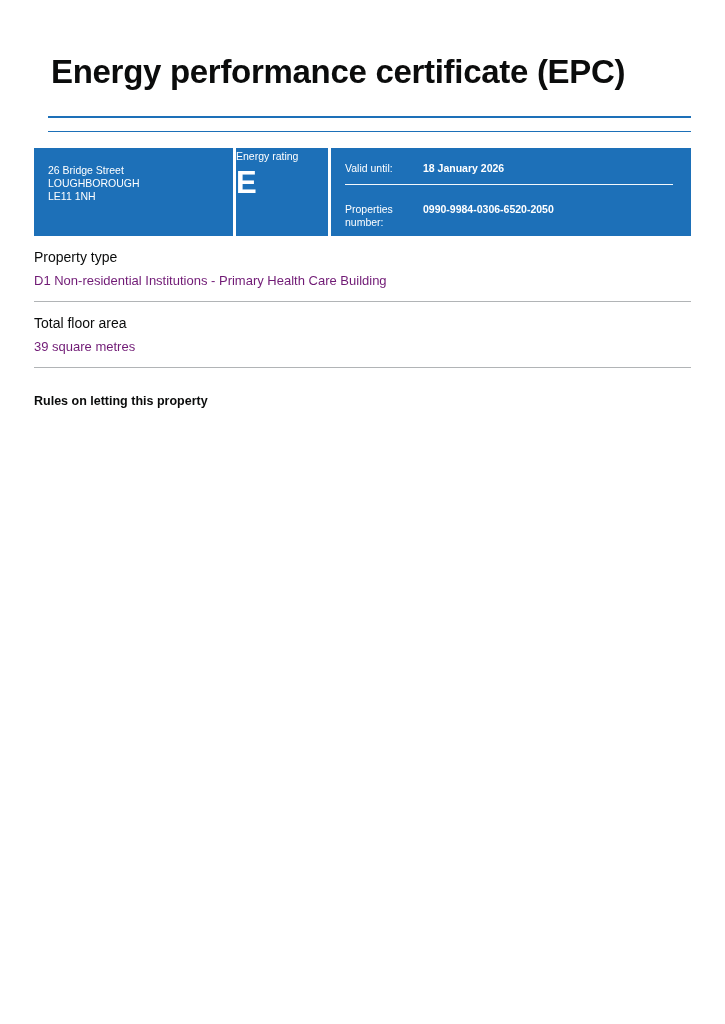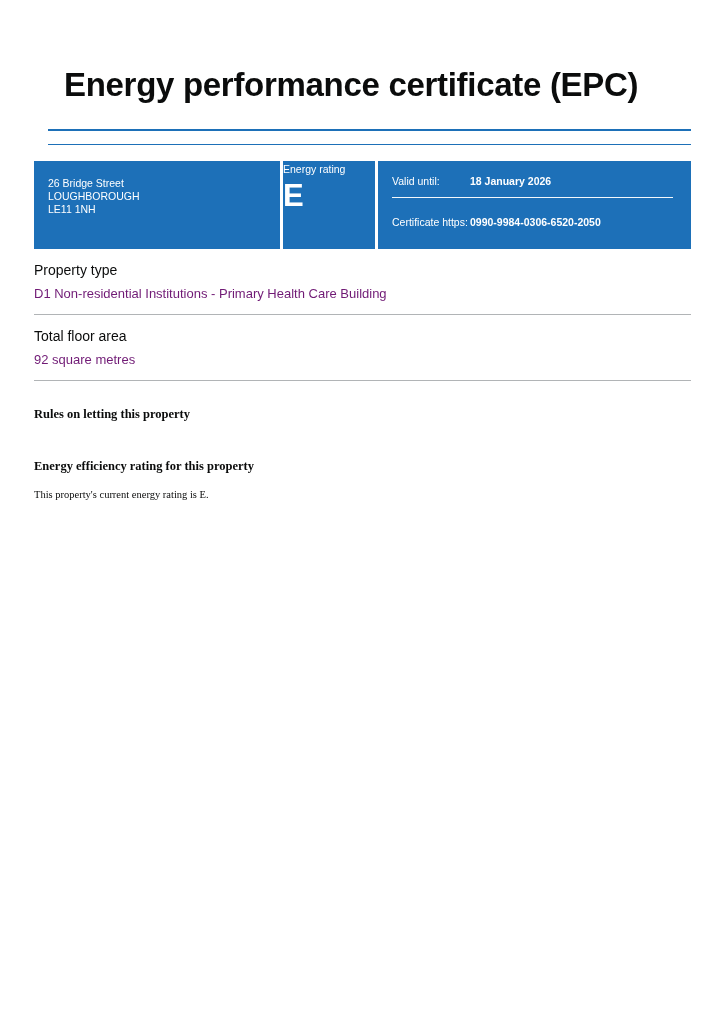--- a/index.html
+++ b/index.html
@@ -21,21 +21,21 @@
     box-sizing: border-box;
     padding: 0 34px;
     position: relative;
   }
   
   .title {
     font-size: 33px;
     font-weight: bold;
     line-height: 1.18;
     letter-spacing: -0.3px;
-    margin: 16px;
+    margin: 3px;
     padding-top: 50px;
     padding-left: 14px;
     color: #0b0c0c;
   }
   
   .rule-wrap {
     padding-left: 14px;
     margin-top: 24px;
   }
   .rule-thick {
@@ -51,21 +51,21 @@
   }
   
   .band {
     display: flex;
     margin-top: 16px;
     height: 88px;
   }
   .band-address {
     background: #1d70b8;
     color: #ffffff;
-    width: 246px;
+    width: 199px;
     box-sizing: border-box;
     padding: 16px 14px 0 14px;
     font-size: 10.5px;
     line-height: 1.25;
   }
   .band-address div { white-space: nowrap; }
   .band-gap {
     width: 3px;
     background: #ffffff;
   }
@@ -130,21 +130,20 @@
     color: #701a75;
   }
   .hr {
     height: 1px;
     background: #b1b4b6;
     width: 100%;
   }
   
   .section {
     padding-top: 26px;
-    font-family: Liberation Serif, serif;
   }
   .section h3 {
     font-size: 12.5px;
     font-weight: bold;
     margin: 0 0 13px 0;
     color: #0b0c0c;
   }
   .section p {
     font-size: 10.5px;
     line-height: 1.5;
@@ -186,41 +185,37 @@
 
     <div class="band-gap"></div>
 
     <div class="band-details">
       <div class="detail-row">
         <div class="k">Valid until:</div>
         <div class="v">18 January 2026</div>
       </div>
       <div class="detail-sep"></div>
       <div class="detail-row">
-        <div class="k">Certificate https:</div>
+        <div class="k">Properties number:</div>
         <div class="v">0990-9984-0306-6520-2050</div>
       </div>
     </div>
 
   </div>
 
   <div class="fact">
     <h2>Property type</h2>
     <p>D1 Non-residential Institutions - Primary Health Care Building</p>
   </div>
   <div class="hr"></div>
 
   <div class="fact">
     <h2>Total floor area</h2>
-    <p>92 square metres</p>
+    <p>39 square metres</p>
   </div>
   <div class="hr"></div>
 
   <div class="section">
     <h3>Rules on letting this property</h3>
   </div>
 
-  <div class="section tight">
-    <h3>Energy efficiency rating for this property</h3>
-    <p>This property's current energy rating is E.</p>
-  </div>
 
 </div>
 
 </body></html>

